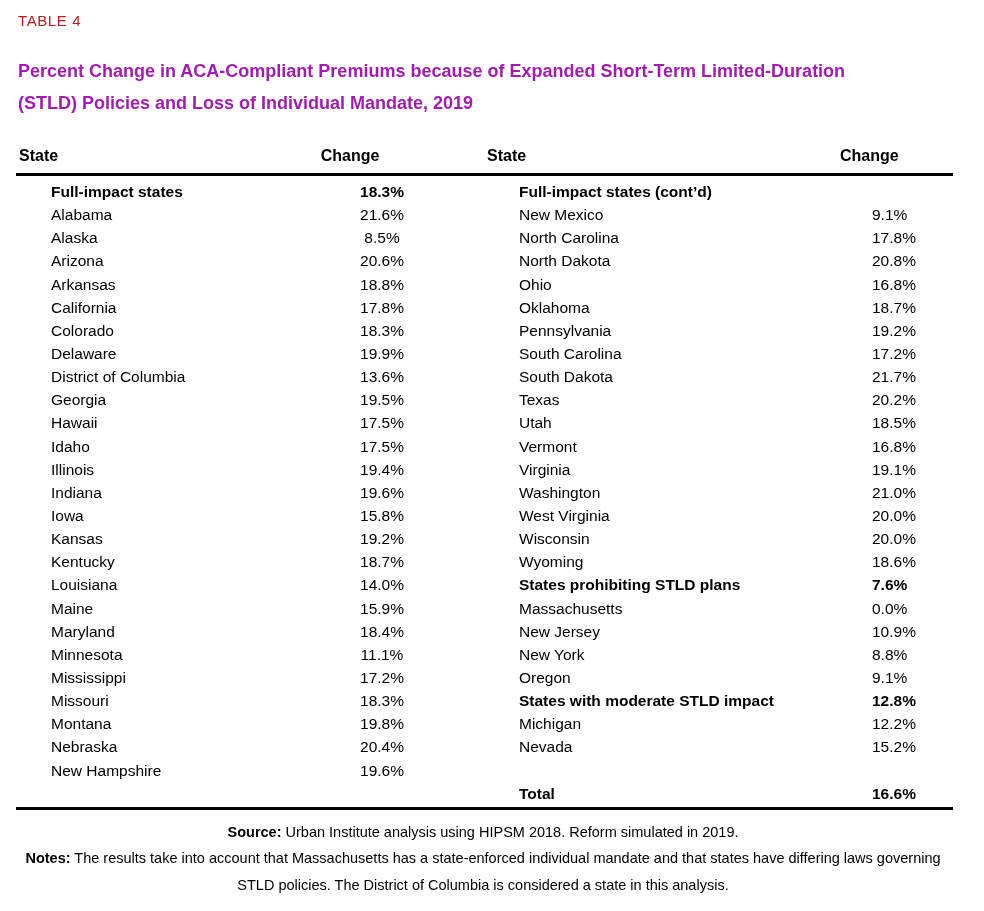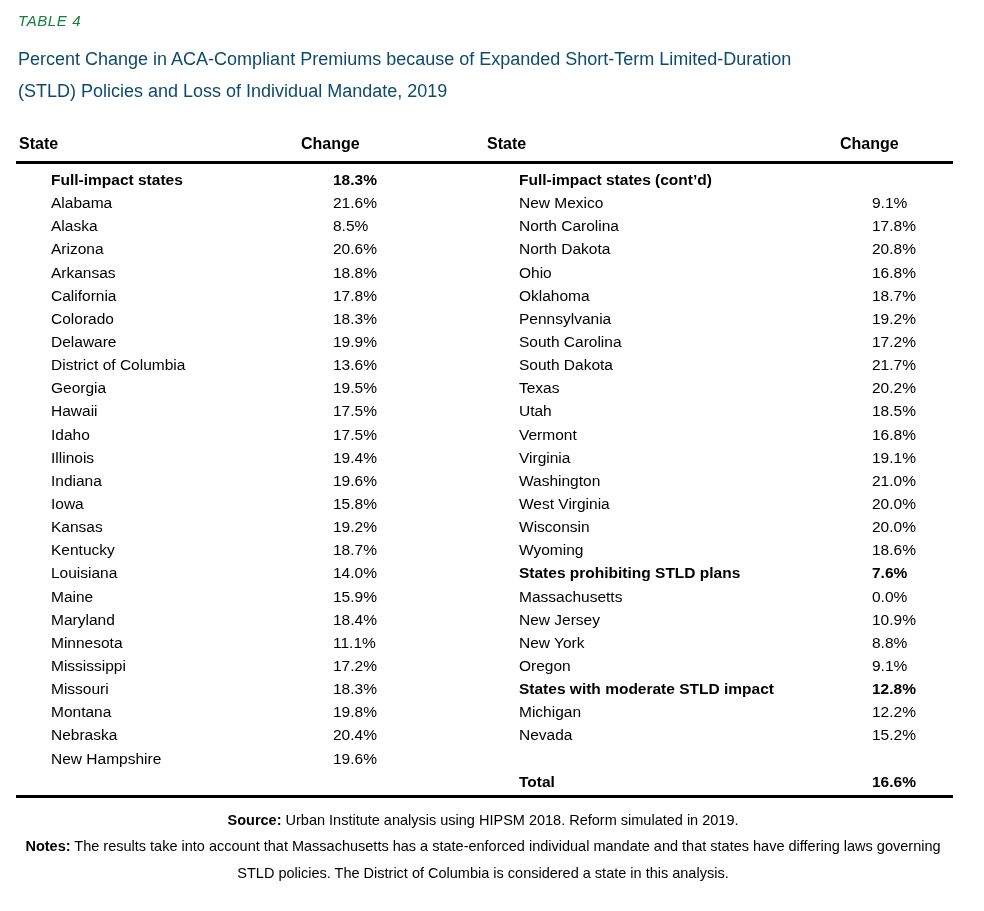--- a/index.html
+++ b/index.html
@@ -11,45 +11,44 @@
   }
   .page {
     width: 984px;
     height: 911px;
     box-sizing: border-box;
     padding: 12px 31px 0 16px;
     background: #ffffff;
     overflow: hidden;
   }
   .tag {
-    color: #15803d;
+    color: #b91c1c;
     font-size: 15px;
     font-weight: 500;
     letter-spacing: 0.6px;
     padding-left: 2px;
-    font-style: italic;
   }
   .title {
-    margin: 14px 0 0 0;
+    margin: 26px 0 0 0;
     padding-left: 2px;
     font-size: 18px;
-    font-weight: normal;
+    font-weight: bold;
     line-height: 32px;
-    color: #0c4a6e;
+    color: #a21caf;
     max-width: 900px;
   }
   .grid {
     display: grid;
     grid-template-columns: 272px 98px 415px 1fr;
     align-items: center;
     gap: 13px;
   }
   .c { white-space: nowrap; overflow: visible; }
   .c.state  { text-align: left;  padding-left: 3px; }
-  .c.change { text-align: left; }
+  .c.change { text-align: center; }
   .c.s2     { padding-left: 75px; }
   .c.chg2   { padding-right: 68px; }
   .thead {
     margin-top: 28px;
     font-size: 16px;
     font-weight: bold;
     padding-bottom: 8px;
     border-bottom: 3px solid #000000;
   }
   .tbody { padding-top: 4px; }

